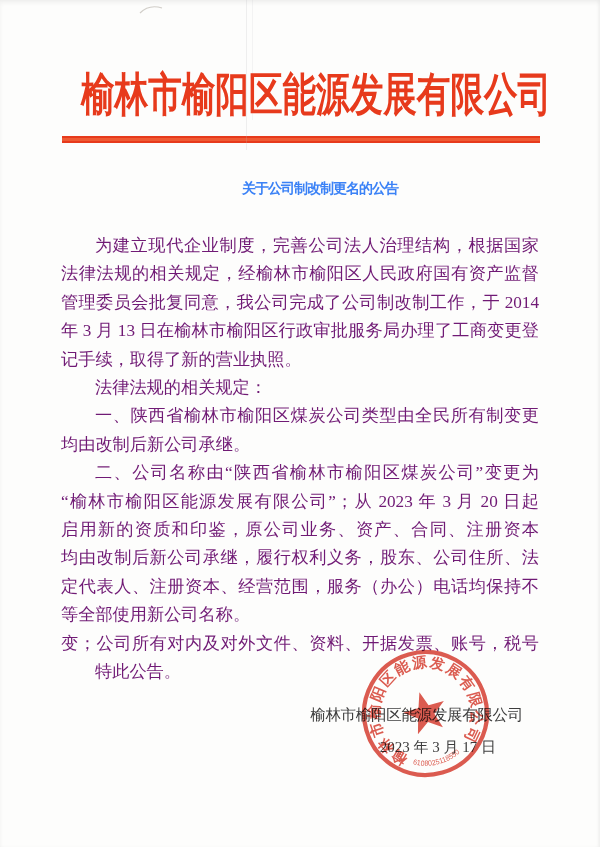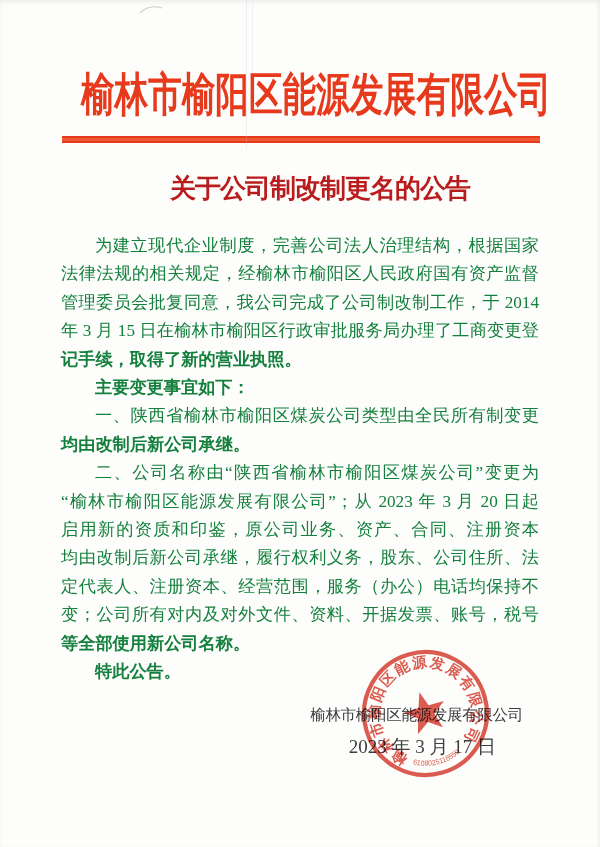--- a/index.html
+++ b/index.html
@@ -41,58 +41,58 @@
     height: 3px;
     background: #ef5a33;
     border-top: 2px solid #e73a1c;
     border-bottom: 2px solid #e73a1c;
   }
 
   
   .doc-title {
     margin-top: 31px;
     text-align: center;
-    font-size: 26px; line-height: 30px;
+    font-size: 14px; line-height: 30px;
     font-weight: bold;
     letter-spacing: -1px;
-    color: #b91c1c;
+    color: #3b82f6;
     margin-left: 40px;
   }
 
   
   .doc-body {
     margin: 28px 61px 16px 61px;
     width: 478px;
     font-size: 17.2px;
     line-height: 28.4px;
-    color: #15803d;
+    color: #701a75;
   }
   .paragraph { margin: 0; }
   .line {
     text-align: justify;
     text-align-last: justify;
   }
-  .line.last { text-align-last: left; font-weight: bold; }
+  .line.last { text-align-last: left; }
   .line.first { text-indent: 34px; }
 
   
   .signoff-company {
     margin-top: 4px;
     text-align: right;
     padding-right: 77px;
     font-size: 15.5px;
     line-height: 24px;
     color: #3d3d3d;
     letter-spacing: -0.3px;
   }
   .signoff-date {
     margin-top: 9px;
     text-align: right;
     padding-right: 104px;
-    font-size: 19px;
+    font-size: 15px;
     line-height: 22px;
     color: #3d3d3d;
   }
 
   
   .seal {
     position: absolute;
     left: 357px; top: 645px;
     mix-blend-mode: multiply;
     pointer-events: none;
@@ -112,38 +112,38 @@
   <h1 class="letterhead">榆林市榆阳区能源发展有限公司</h1>
   <div class="red-rule"></div>
 
   <div class="doc-title">关于公司制改制更名的公告</div>
 
   <div class="doc-body">
       <div class="paragraph">
         <div class="line first">为建立现代企业制度，完善公司法人治理结构，根据国家</div>
         <div class="line">法律法规的相关规定，经榆林市榆阳区人民政府国有资产监督</div>
         <div class="line">管理委员会批复同意，我公司完成了公司制改制工作，于 2014</div>
-        <div class="line">年 3 月 15 日在榆林市榆阳区行政审批服务局办理了工商变更登</div>
+        <div class="line">年 3 月 13 日在榆林市榆阳区行政审批服务局办理了工商变更登</div>
         <div class="line last">记手续，取得了新的营业执照。</div>
       </div>
       <div class="paragraph">
-        <div class="line first last">主要变更事宜如下：</div>
+        <div class="line first last">法律法规的相关规定：</div>
       </div>
       <div class="paragraph">
         <div class="line first">一、陕西省榆林市榆阳区煤炭公司类型由全民所有制变更</div>
         <div class="line last">均由改制后新公司承继。</div>
       </div>
       <div class="paragraph">
         <div class="line first">二、公司名称由“陕西省榆林市榆阳区煤炭公司”变更为</div>
         <div class="line">“榆林市榆阳区能源发展有限公司”；从 2023 年 3 月 20 日起</div>
         <div class="line">启用新的资质和印鉴，原公司业务、资产、合同、注册资本</div>
         <div class="line">均由改制后新公司承继，履行权利义务，股东、公司住所、法</div>
         <div class="line">定代表人、注册资本、经营范围，服务（办公）电话均保持不</div>
+        <div class="line last">等全部使用新公司名称。</div>
         <div class="line">变；公司所有对内及对外文件、资料、开据发票、账号，税号</div>
-        <div class="line last">等全部使用新公司名称。</div>
       </div>
       <div class="paragraph">
         <div class="line first last">特此公告。</div>
       </div>
     </div>
 
   <div class="signoff-company">榆林市榆阳区能源发展有限公司</div>
   <div class="signoff-date">2023 年 3 月 17 日</div>
 
   <svg class="seal" width="137" height="137" viewBox="0 0 136 136">

